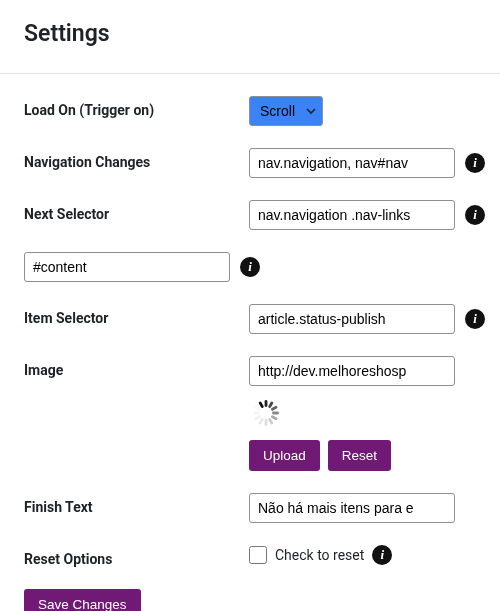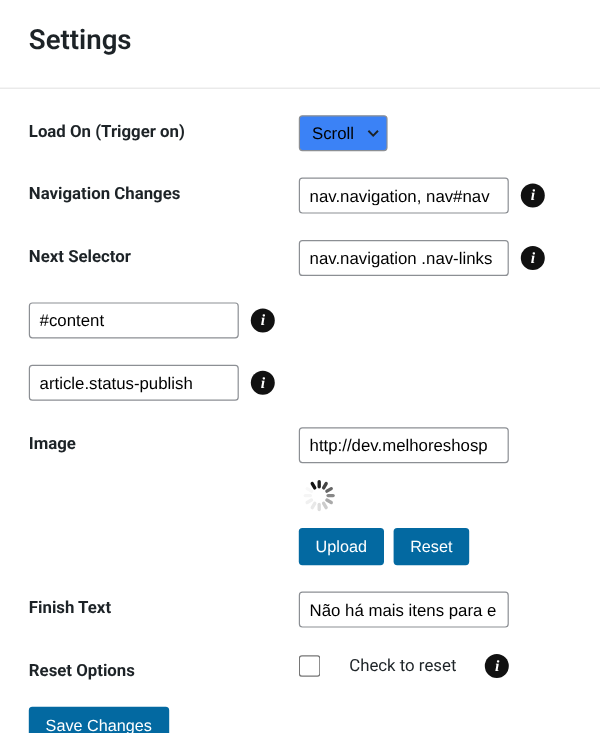--- a/index.html
+++ b/index.html
@@ -59,21 +59,21 @@
     display: inline-block;
   }
   .select-wrap svg {
     position: absolute;
     right: 6px;
     top: 50%;
     transform: translateY(-50%);
     pointer-events: none;
   }
   input[type=text] {
-    width: 175px;
+    width: 206px;
     padding: 4px 8px;
     border: 1px solid #8c8f94;
     border-radius: 3px;
     font-size: 14px;
     height: 30px;
     overflow: hidden;
     text-overflow: clip;
     white-space: nowrap;
   }
   .info-icon {
@@ -95,32 +95,32 @@
   .spinner {
     width: 30px;
     height: 30px;
     margin-left: 2px;
   }
   .btn-row {
     display: flex;
     gap: 8px;
   }
   .btn {
-    background: #0369a1;
+    background: #701a75;
     color: #fff;
     border: none;
     padding: 8px 14px;
     border-radius: 3px;
     font-size: 13.5px;
     cursor: pointer;
   }
   .checkbox-wrap {
     display: flex;
     align-items: center;
-    gap: 24px;
+    gap: 8px;
   }
   input[type=checkbox] {
     width: 18px;
     height: 18px;
     border: 1px solid #8c8f94;
     border-radius: 3px;
     margin: 0;
   }
   .save-btn {
     margin-top: 0;
@@ -165,20 +165,21 @@
 </div>
 
 <div class="row">
   <div class="row-control">
     <input type="text" value="#content" style="">
     <span class="info-icon">i</span>
   </div>
 </div>
 
 <div class="row">
+  <div class="row-label">Item Selector</div>
   <div class="row-control">
     <input type="text" value="article.status-publish" style="">
     <span class="info-icon">i</span>
   </div>
 </div>
 
 <div class="row">
   <div class="row-label">Image</div>
   <div class="row-control-col">
     <input type="text" value="http://dev.melhoreshosp" style="">

